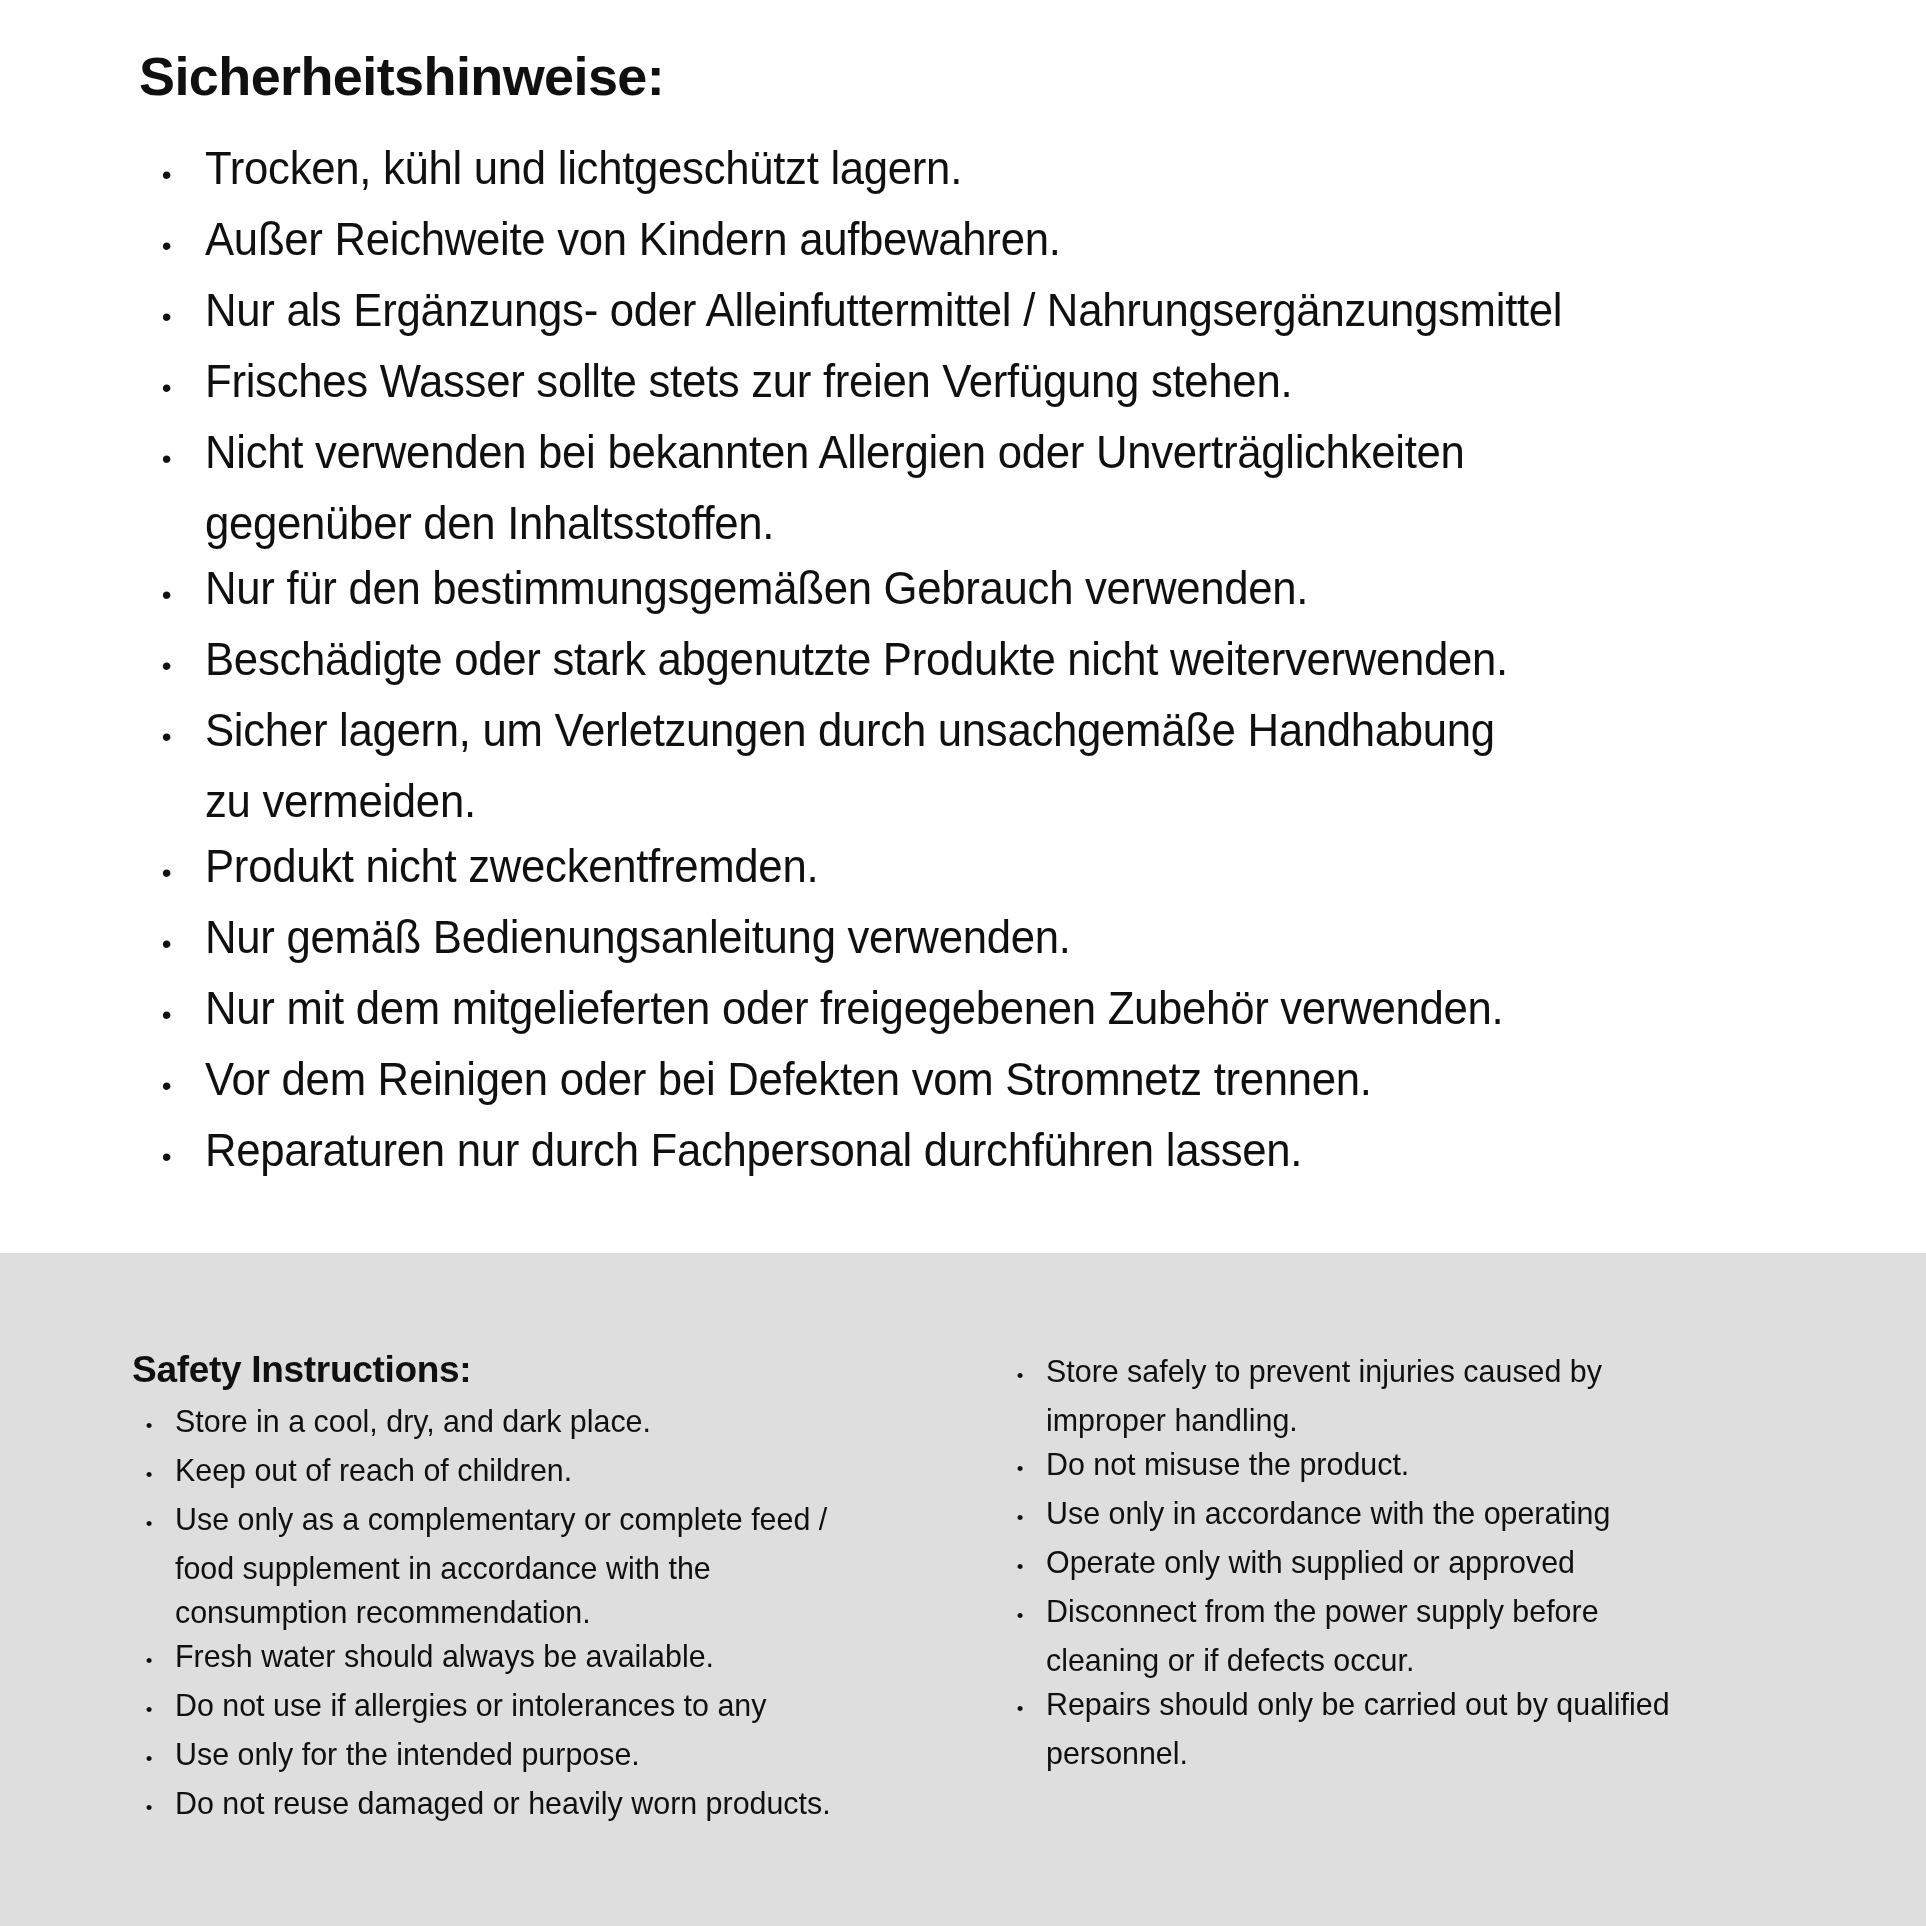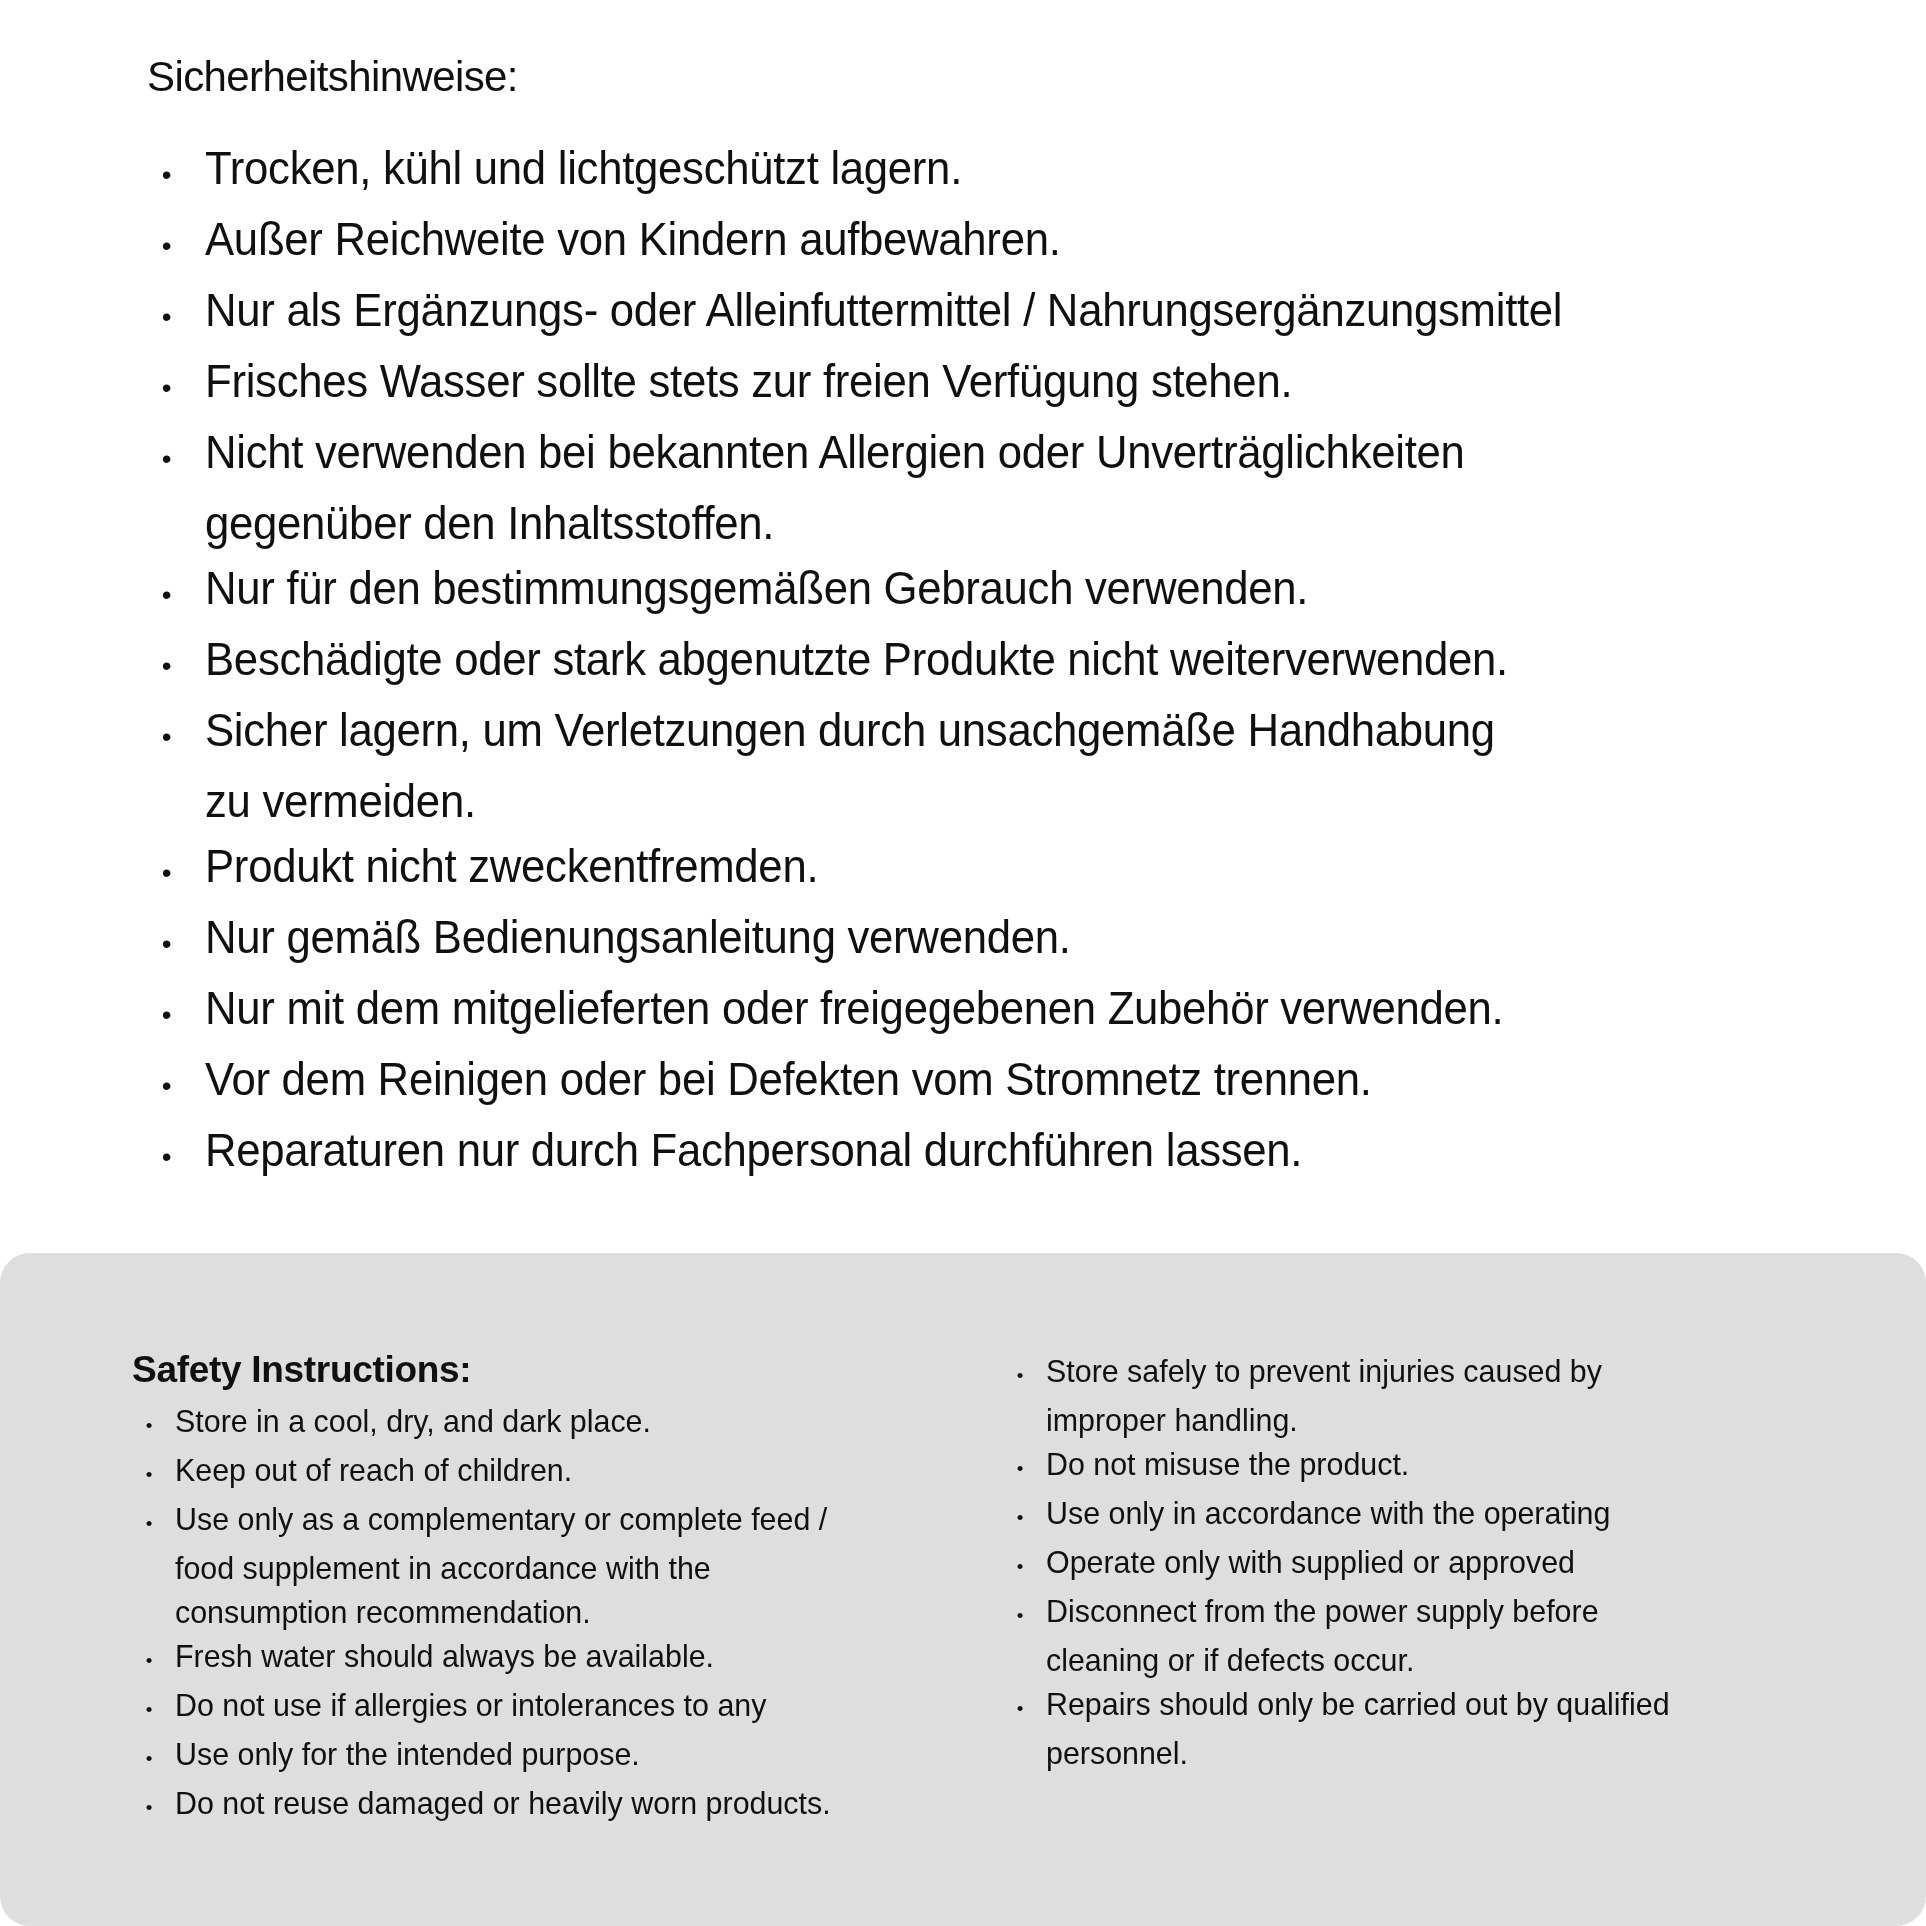--- a/index.html
+++ b/index.html
@@ -14,40 +14,39 @@
   }
 
   
   .german-section {
     position: absolute; left: 0; top: 0;
     width: 1926px; height: 1253px;
     background: #ffffff;
   }
   .german-heading {
     position: absolute; left: 135px; top: 40px;
-    margin: 12px;
-    font-size: 42px; font-weight: normal;
+    margin: 4px;
+    font-size: 54px; font-weight: bold;
     letter-spacing: -0.6px;
     line-height: 1.2;
     white-space: nowrap;
   }
   .german-list {
     position: absolute; left: 154px; top: 136px;
     font-size: 46px;
     letter-spacing: -0.3px;
   }
   .german-list .row { line-height: 65px; }
   .german-list .marker { width: 51px; font-size: 28px; }
 
   
   .english-section {
     position: absolute; left: 0; top: 1253px;
     width: 1926px; height: 673px;
     background: #dedede;
-    border-radius: 30px;
   }
   .english-heading {
     position: absolute; left: 132px; top: 95px;
     margin: 0;
     font-size: 37px; font-weight: bold;
     letter-spacing: -0.3px;
     line-height: 1.2;
     white-space: nowrap;
   }
   .english-left-list {

